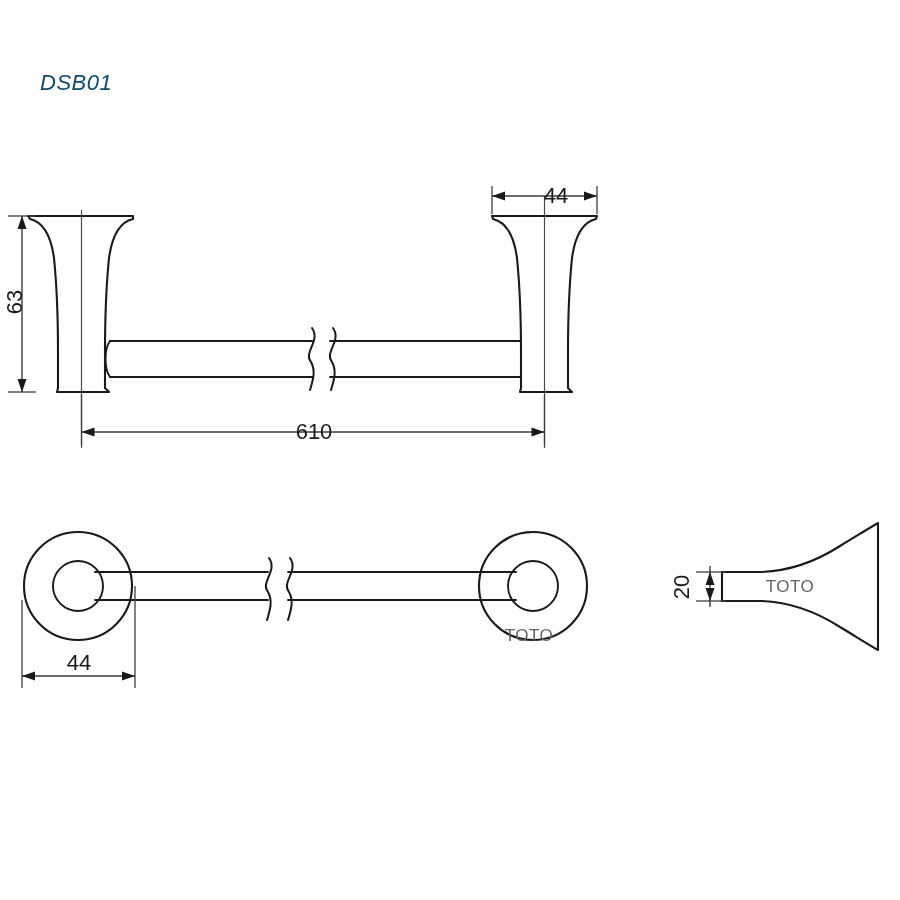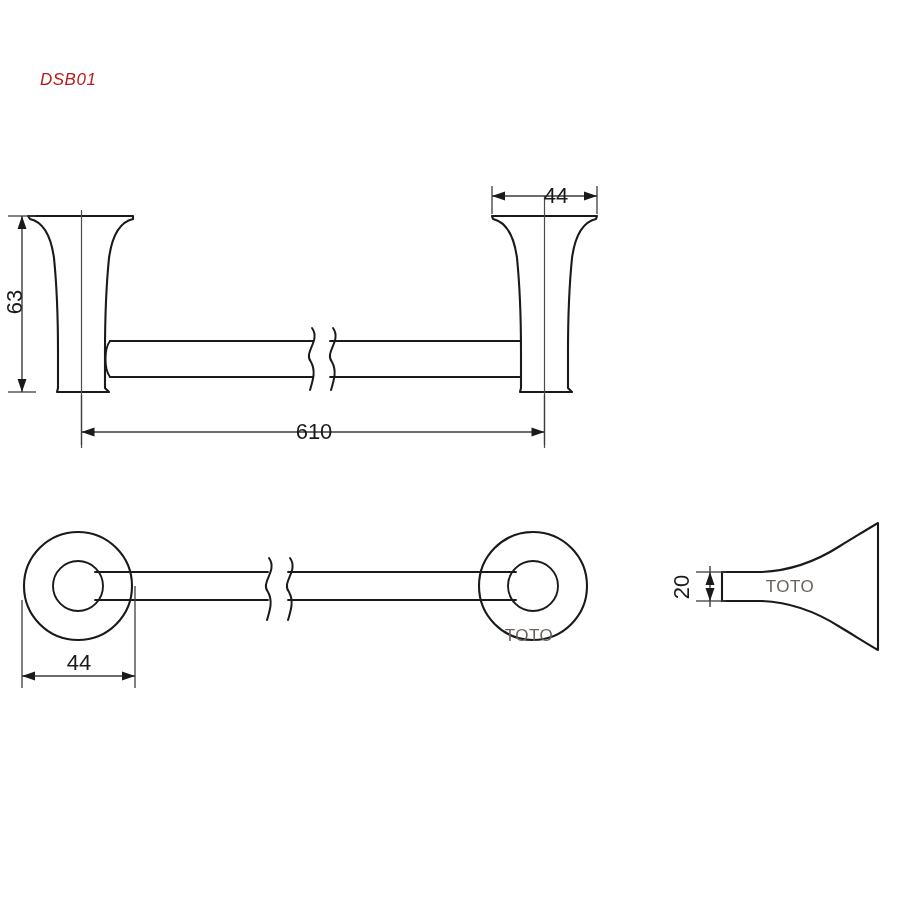--- a/index.html
+++ b/index.html
@@ -24,23 +24,23 @@
     top: 0;
     width: 900px;
     height: 900px;
   }
   .part-label {
     position: absolute;
     left: 40px;
     top: 70px;
     font-family: "Liberation Sans", sans-serif;
     font-style: italic;
-    font-size: 17px;
+    font-size: 22px;
     letter-spacing: 0.5px;
-    color: #b91c1c;
+    color: #0c4a6e;
     white-space: nowrap;
   }
   text.dim {
     font-family: "Liberation Sans", sans-serif;
     font-size: 22px;
     fill: #1a1a1a;
     font-weight: 400;
   }
   text.brand {
     font-family: "Liberation Sans", sans-serif;

